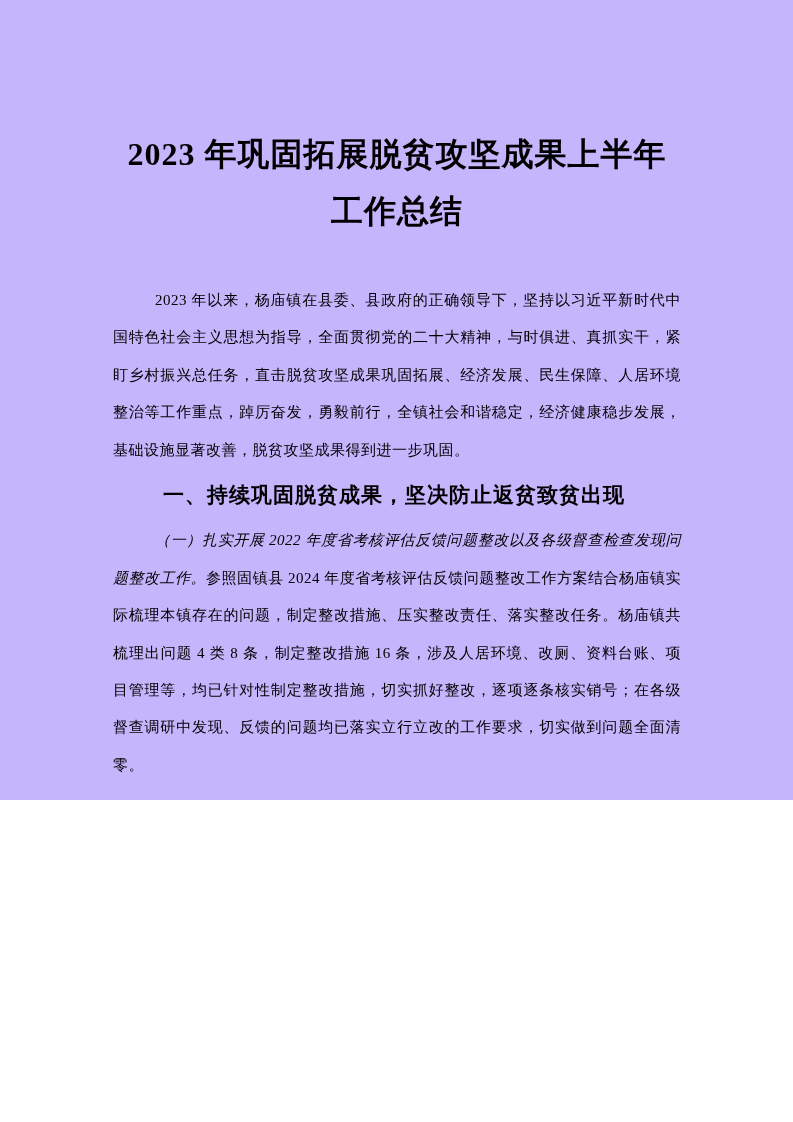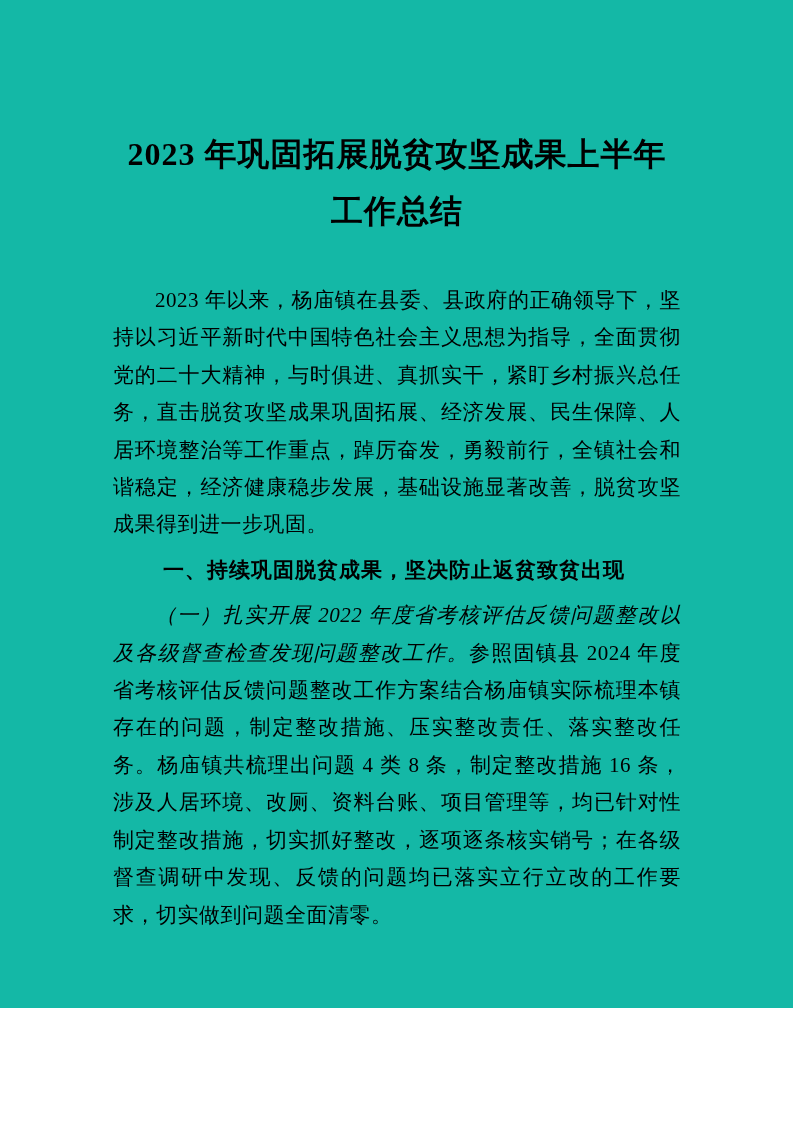--- a/index.html
+++ b/index.html
@@ -3,40 +3,40 @@
 <meta charset="utf-8">
 <style>
   html, body {
     margin: 0;
     padding: 0;
     background: #ffffff;
   }
   .page {
     position: relative;
     width: 793px;
-    height: 1008px;
+    height: 800px;
     box-sizing: border-box;
-    background: #14b8a6;
+    background: #c4b5fd;
     padding: 126px 112px 0 113px;
     color: #000000;
     font-family: "Liberation Serif", serif;
     overflow: hidden;
   }
   .doc-title {
     margin: 0 0 42px 0;
     font-size: 32px;
     line-height: 57px;
     font-weight: bold;
     text-align: center;
     font-family: "Liberation Serif", serif;
     letter-spacing: 1px;
   }
   .para {
     margin: 0;
-    font-size: 21px;
+    font-size: 15px;
     line-height: 37.4px;
     text-align: justify;
     text-indent: 42px;
     letter-spacing: 0.5px;
   }
   .section-heading {
     margin: 8px;
     font-size: 21px;
     line-height: 37.4px;
     text-indent: 42px;

